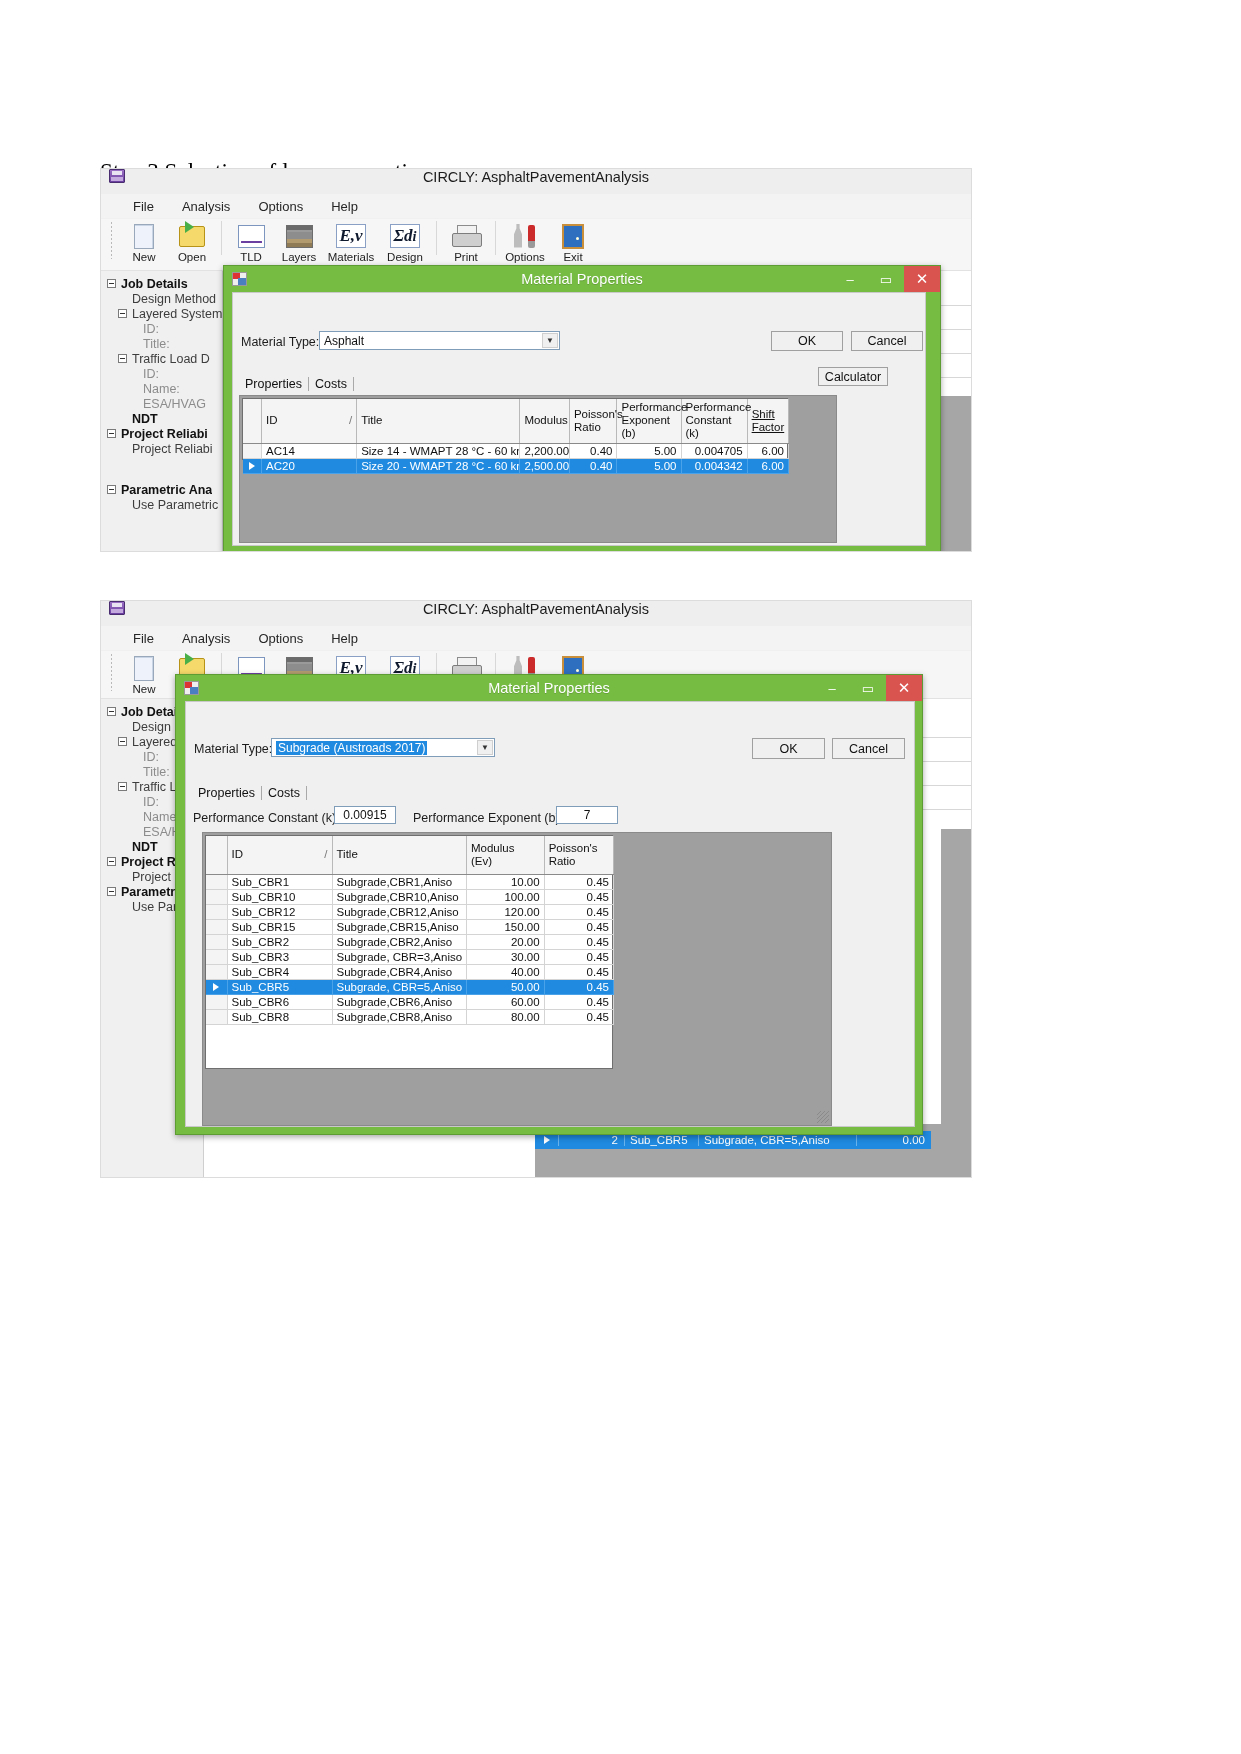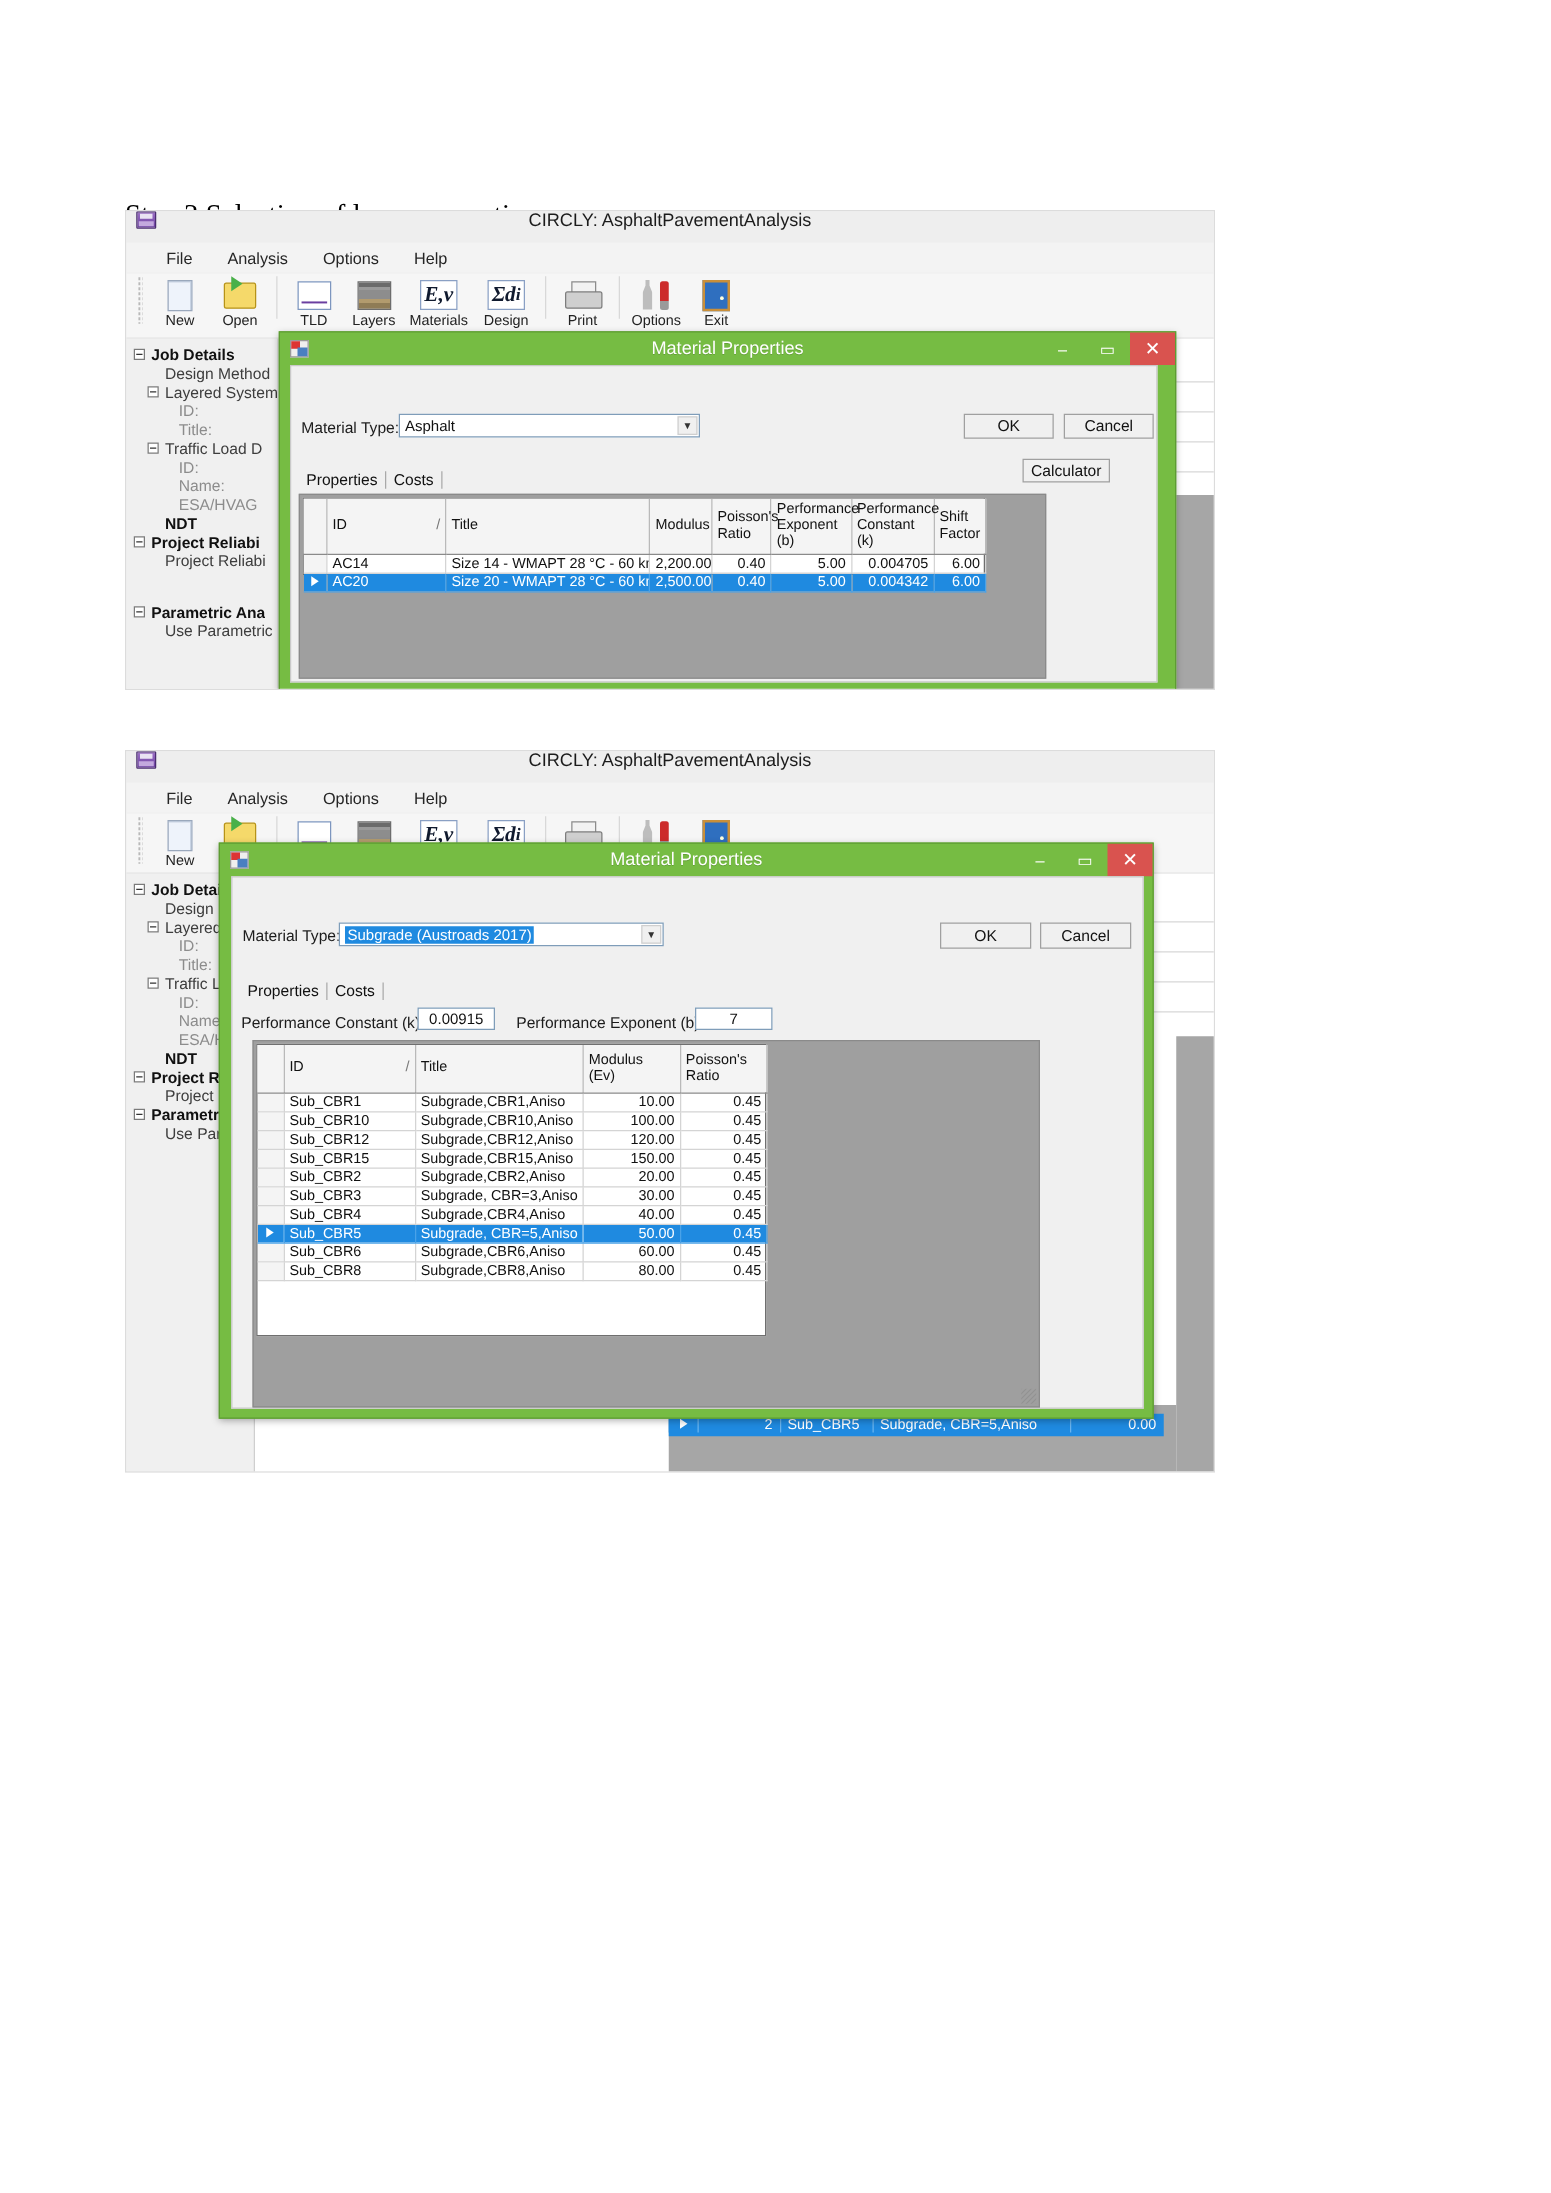--- a/index.html
+++ b/index.html
@@ -373,21 +373,21 @@
             </colgroup>
             <thead>
                 <tr>
                   <th style="width: 18px;"></th>
                   <th style="height: 40px;"><span>ID</span><span style="float:right;color:#777">/</span></th>
                   <th style="height: 40px;">Title</th>
                   <th style="height: 40px;">Modulus</th>
                   <th style="height: 40px;">Poisson's Ratio</th>
                   <th style="height: 40px;">Performance Exponent (b)</th>
                   <th style="height: 40px;">Performance Constant (k)</th>
-                  <th style="height: 40px;">Shift Factor</th>
+                  <th style="height: 40px; text-decoration: underline;">Shift Factor</th>
                 </tr>
               </thead>
             <tbody>
                 <tr>
                   <td class="marker"></td>
                   <td>AC14</td>
                   <td>Size 14 - WMAPT 28 °C - 60 km/h</td>
                   <td class="num">2,200.00</td>
                   <td class="num">0.40</td>
                   <td class="num">5.00</td>
@@ -565,21 +565,21 @@
       <div class="mp-btns">
         <div>–</div>
         <div>▭</div>
         <div class="closebtn">✕</div>
       </div>
     </div>
 
     <div class="mp-body" style="left:9px; top:26px; width:730px; height:426px;">
 
       <div class="lbl" style="position:absolute; left:8px; top:40px;">Material Type:</div>
-      <div class="combo sel" style="position:absolute; left:85px; top:36px; width:260px;">
+      <div class="combo sel" style="position:absolute; left:85px; top:36px; width:224px;">
         <span class="val">Subgrade (Austroads 2017)</span>
         <span class="arrow">▼</span>
       </div>
 
       <div class="btn" style="position:absolute; left:566px; top:36px; width:73px; height:21px;">OK</div>
       <div class="btn" style="position:absolute; left:646px; top:36px; width:73px; height:21px;">Cancel</div>
 
       <div class="tabs" style="position:absolute; left:6px; top:80px;">
         <div class="tab">Properties</div>
         <div class="tab">Costs</div>

